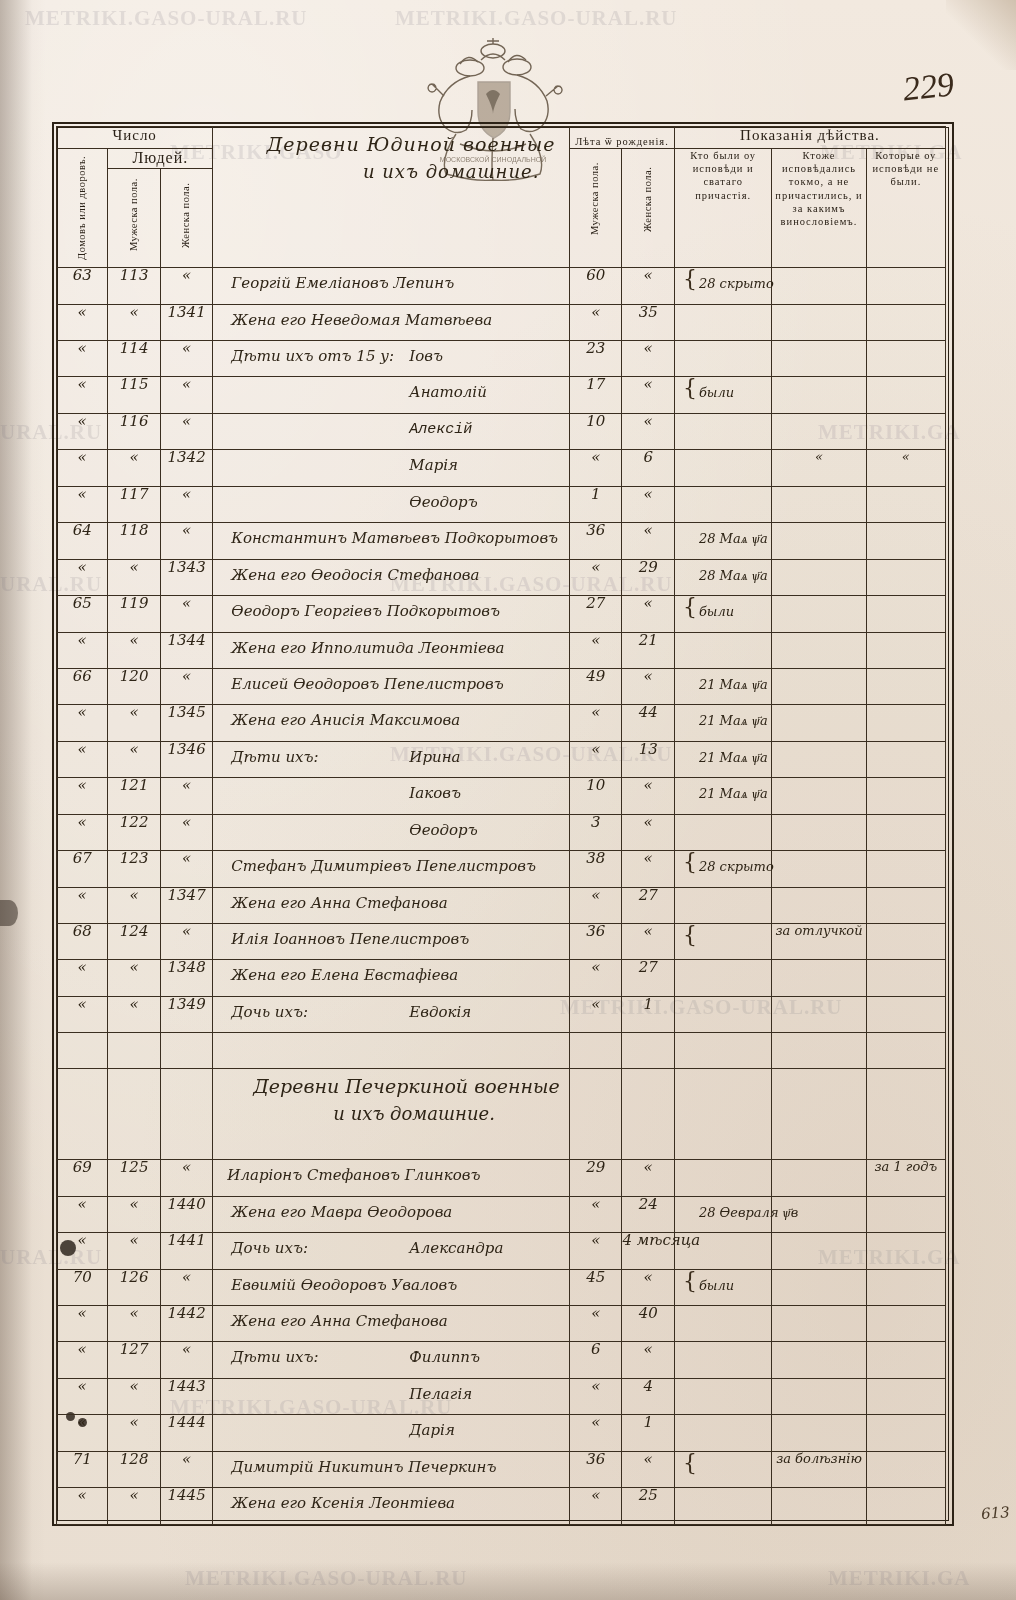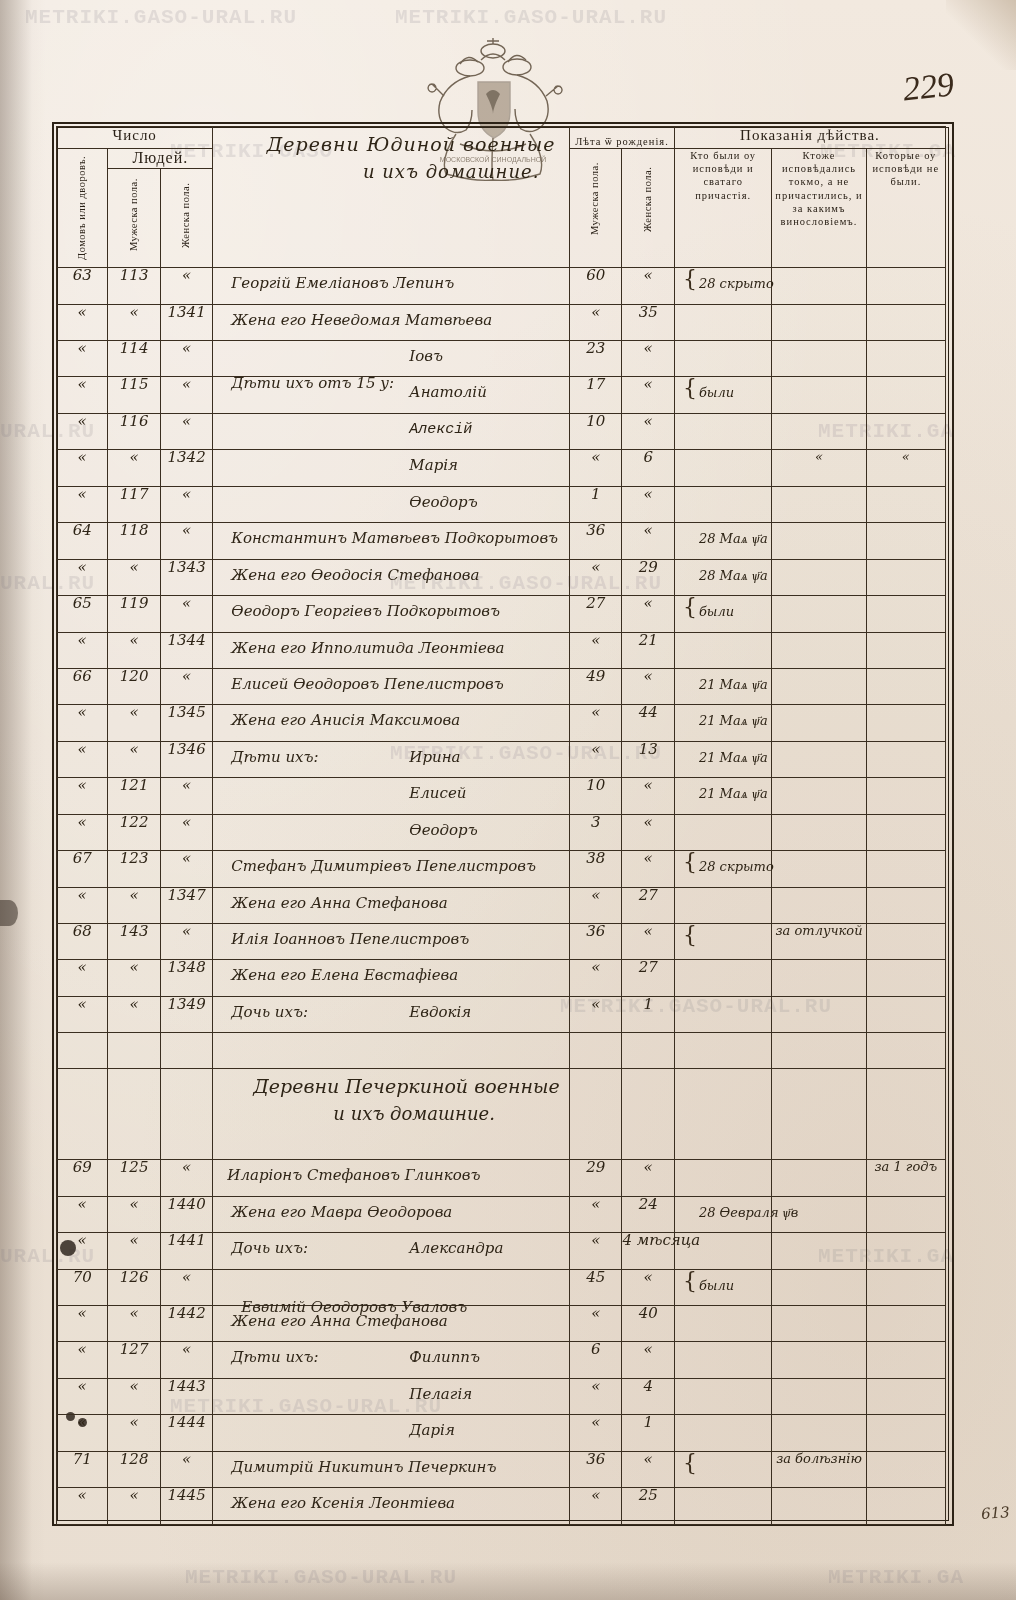--- a/index.html
+++ b/index.html
@@ -24,21 +24,21 @@
   }
   .bottom-shadow{
     position:absolute;left:0;bottom:0;width:1016px;height:38px;
     background:linear-gradient(0deg, rgba(60,40,25,0.22), rgba(0,0,0,0));
   }
 
   
   .wm{
     position:absolute;
     color:rgba(120,110,125,0.16);
-    font-family:Liberation Mono, monospace;
+    font-family:Liberation Serif, serif;
     font-weight:bold;
     letter-spacing:1px;
     white-space:nowrap;
     pointer-events:none;
     font-size:21px;
   }
 
   
   .crest{position:absolute;left:398px;top:34px;width:190px;height:150px;}
   .crest svg{opacity:0.80;}
@@ -278,21 +278,21 @@
           <div class="hw small" style="position: absolute; left: 18px; top: 5px;"></div>
         </td>
         <td class="hw small c"></td>
         <td class="hw small c"></td>
       </tr>
       <tr class="rowline">
         <td class="hw c">«</td>
         <td class="hw c">114</td>
         <td class="hw c">«</td>
         <td style="position: relative;">
-          <div class="hw name" style="position: absolute; left: 6px; top: 4px; margin-top: 27px;">Дѣти ихъ отъ 15 у:</div>
+          <div class="hw name" style="position: absolute; left: 6px; top: 4px;">Дѣти ихъ отъ 15 у:</div>
           <div class="hw" style="position: absolute; left: 190px; top: 4px;">Іовъ</div>
         </td>
         <td class="hw c">23</td>
         <td class="hw c">«</td>
         <td style="position: relative;">
           <div class="hw small" style="position: absolute; left: 18px; top: 5px;"></div>
         </td>
         <td class="hw small c"></td>
         <td class="hw small c"></td>
       </tr>
@@ -467,21 +467,21 @@
         </td>
         <td class="hw small c"></td>
         <td class="hw small c"></td>
       </tr>
       <tr class="rowline">
         <td class="hw c">«</td>
         <td class="hw c">121</td>
         <td class="hw c">«</td>
         <td style="position: relative;">
           <div class="hw name" style="position: absolute; left: 6px; top: 4px;"></div>
-          <div class="hw" style="position: absolute; left: 190px; top: 4px;">Елисей</div>
+          <div class="hw" style="position: absolute; left: 190px; top: 4px;">Іаковъ</div>
         </td>
         <td class="hw c">10</td>
         <td class="hw c">«</td>
         <td style="position: relative;">
           <div class="hw small" style="position: absolute; left: 18px; top: 5px;">21 Маѧ ѱ҃а</div>
         </td>
         <td class="hw small c"></td>
         <td class="hw small c"></td>
       </tr>
       <tr class="rowline">
@@ -526,21 +526,21 @@
         <td class="hw c">«</td>
         <td class="hw c">27</td>
         <td style="position: relative;">
           <div class="hw small" style="position: absolute; left: 18px; top: 5px;"></div>
         </td>
         <td class="hw small c"></td>
         <td class="hw small c"></td>
       </tr>
       <tr class="rowline">
         <td class="hw c">68</td>
-        <td class="hw c">143</td>
+        <td class="hw c">124</td>
         <td class="hw c">«</td>
         <td style="position: relative;">
           <div class="hw name" style="position: absolute; left: 6px; top: 4px;">Илія Іоанновъ Пепелистровъ</div>
         </td>
         <td class="hw c">36</td>
         <td class="hw c">«</td>
         <td style="position: relative;">
           <span class="brace" style="position: absolute; left: 4px; top: -2px;">{</span>
           <div class="hw small" style="position: absolute; left: 18px; top: 5px;"></div>
         </td>
@@ -647,21 +647,21 @@
           <div class="hw small" style="position: absolute; left: 18px; top: 5px;"></div>
         </td>
         <td class="hw small c"></td>
         <td class="hw small c"></td>
       </tr>
       <tr class="rowline">
         <td class="hw c">70</td>
         <td class="hw c">126</td>
         <td class="hw c">«</td>
         <td style="position: relative;">
-          <div class="hw name" style="position: absolute; left: 16px; top: 4px; margin-top: 22px;">Евѳимій Ѳеодоровъ Уваловъ</div>
+          <div class="hw name" style="position: absolute; left: 6px; top: 4px;">Евѳимій Ѳеодоровъ Уваловъ</div>
         </td>
         <td class="hw c">45</td>
         <td class="hw c">«</td>
         <td style="position: relative;">
           <span class="brace" style="position: absolute; left: 4px; top: -2px;">{</span>
           <div class="hw small" style="position: absolute; left: 18px; top: 5px;">были</div>
         </td>
         <td class="hw small c"></td>
         <td class="hw small c"></td>
       </tr>

